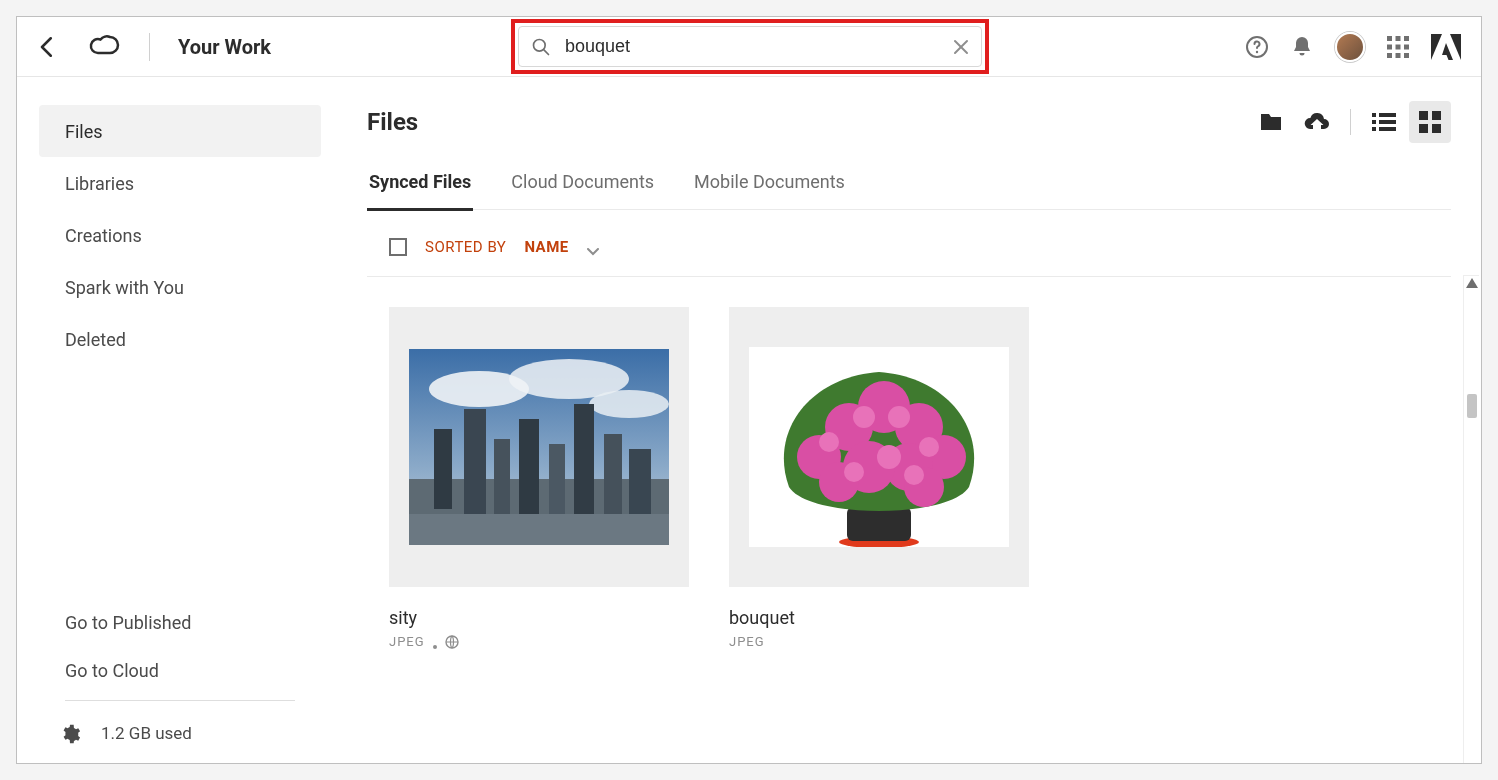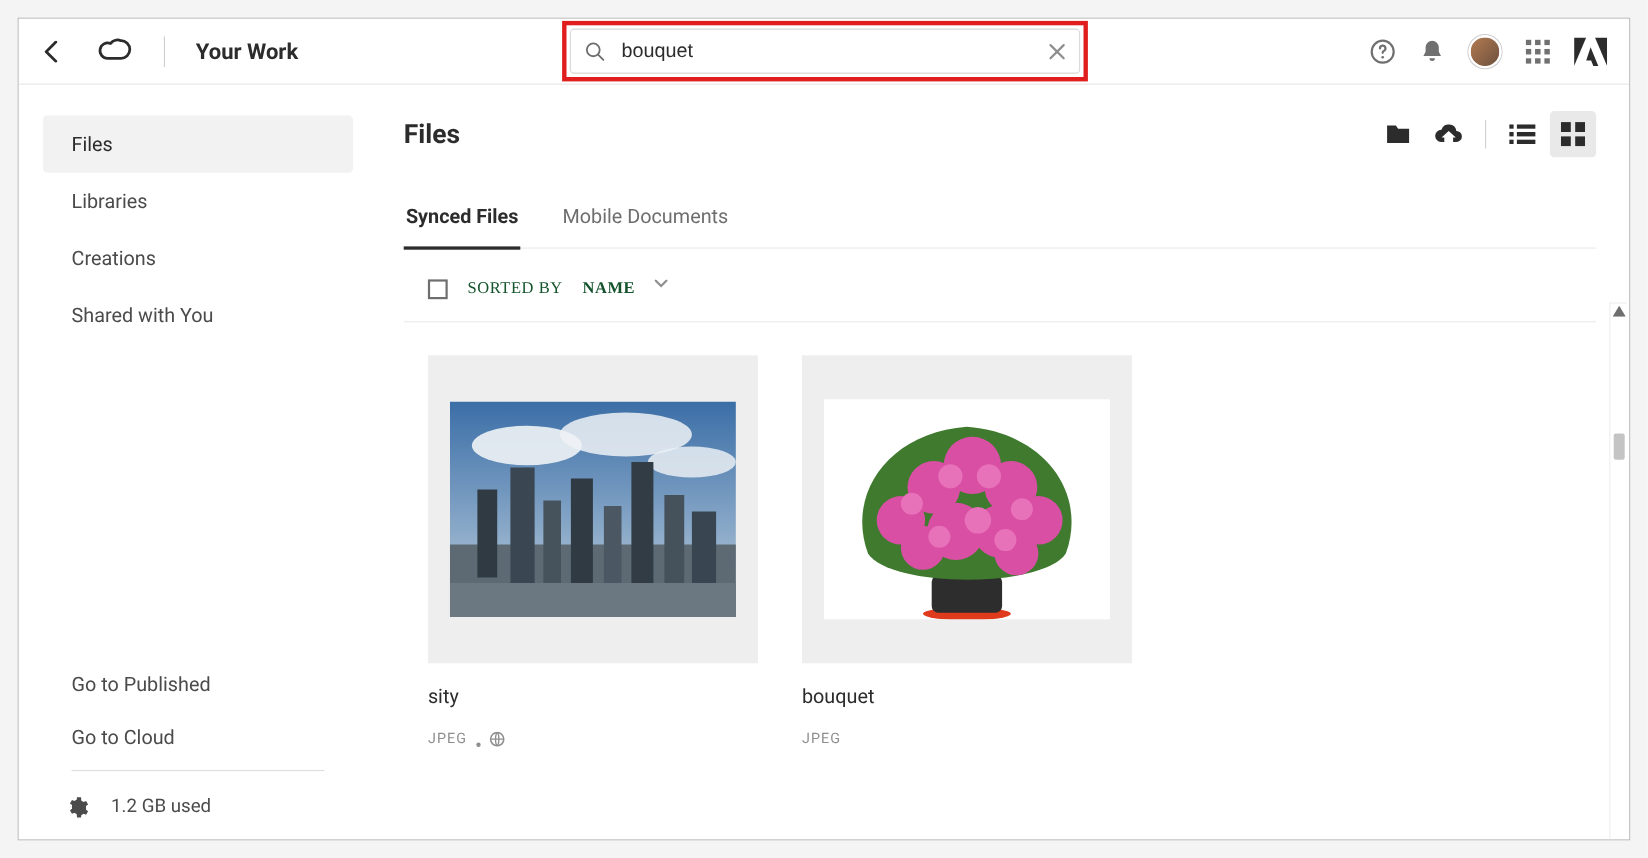--- a/index.html
+++ b/index.html
@@ -86,35 +86,35 @@
 
   .content{flex:1;display:flex;flex-direction:column;padding:24px 30px 0 30px;min-width:0;position:relative;}
 
   .content-head{display:flex;align-items:center;justify-content:space-between;}
   .section-title{font-size:24px;font-weight:700;color:#2c2c2c;}
   .view-tools{display:flex;align-items:center;gap:4px;}
   .tool-btn{width:42px;height:42px;display:flex;align-items:center;justify-content:center;color:#2c2c2c;border-radius:4px;cursor:pointer;}
   .tool-btn.active{background:#e9e9e9;}
   .tool-sep{width:1px;height:26px;background:#d0d0d0;margin:0 8px;}
 
-  .tabs{display:flex;gap:36px;margin-top:44px;border-bottom:1px solid #eaeaea;}
+  .tabs{display:flex;gap:36px;margin-top:28px;border-bottom:1px solid #eaeaea;}
   .tab{padding:0 2px 16px 2px;font-size:18px;color:#6e6e6e;cursor:pointer;}
   .tab.active{color:#2c2c2c;font-weight:700;border-bottom:3px solid #2c2c2c;margin-bottom:-2px;}
 
-  .sort-row{display:flex;align-items:flex-start;gap:18px;padding:28px 0 20px 22px;color:#14532d;border-bottom:1px solid #eaeaea;font-family:Liberation Serif, serif;}
+  .sort-row{display:flex;align-items:flex-end;gap:18px;padding:28px 0 20px 22px;color:#c2410c;border-bottom:1px solid #eaeaea;}
   .sel-check{width:18px;height:18px;border:2px solid #6e6e6e;cursor:pointer;}
   .sort-label{letter-spacing:0.5px;font-size:15px;}
   .sort-value{font-weight:700;font-size:15px;letter-spacing:0.5px;}
   .sort-chevron{color:#8e8e8e;}
 
   .grid-area{flex:1;overflow:hidden;position:relative;}
   .grid{display:flex;gap:40px;padding:30px 8px 0 22px;}
   .card{width:300px;}
   .thumb{height:280px;width:300px;background:#eeeeee;display:flex;align-items:center;justify-content:center;overflow:hidden;cursor:pointer;}
-  .card-name{font-size:18px;color:#2c2c2c;margin:20px 0 20px 0;}
+  .card-name{font-size:18px;color:#2c2c2c;margin:20px 0 6px 0;}
   .card-meta{font-size:13px;letter-spacing:1px;color:#8e8e8e;display:flex;align-items:flex-end;gap:8px;}
   .meta-dot{width:4px;height:4px;border-radius:50%;background:#8e8e8e;}
 
   
   .city-svg{width:260px;height:196px;}
   
   .flower-wrap{background:#fff;width:260px;height:200px;display:flex;align-items:flex-end;justify-content:center;}
   
   .folder-svg{color:#b0b0b0;}
 
@@ -201,21 +201,24 @@
       <div class="nav-item active">
           <span>Files</span>
         </div>
       <div class="nav-item">
           <span>Libraries</span>
         </div>
       <div class="nav-item">
           <span>Creations</span>
         </div>
       <div class="nav-item">
-          <span>Shared with You</span>
+          <span>Spark with You</span>
+        </div>
+      <div class="nav-item">
+          <span>Deleted</span>
         </div>
 
       <div class="sidebar-spacer"></div>
 
       <div class="sidebar-links">
         <div class="nav-item">
             <span>Go to Published</span>
           </div>
         <div class="nav-item">
             <span>Go to Cloud</span>
@@ -262,20 +265,21 @@
                 <rect x="13" y="0" width="9" height="9"></rect>
                 <rect x="0" y="13" width="9" height="9"></rect>
                 <rect x="13" y="13" width="9" height="9"></rect>
               </svg>
           </div>
         </div>
       </div>
 
       <div class="tabs">
         <div class="tab active"><span>Synced Files</span></div>
+        <div class="tab"><span>Cloud Documents</span></div>
         <div class="tab"><span>Mobile Documents</span></div>
       </div>
 
       <div class="sort-row">
         <div class="sel-check"></div>
         <span class="sort-label">SORTED BY</span>
         <span class="sort-value">NAME</span>
         <svg class="sort-chevron" width="12" height="8" viewBox="0 0 12 8" fill="none">
             <path d="M1 1l5 5 5-5" stroke="currentColor" stroke-width="2" stroke-linecap="round"></path>
           </svg>

